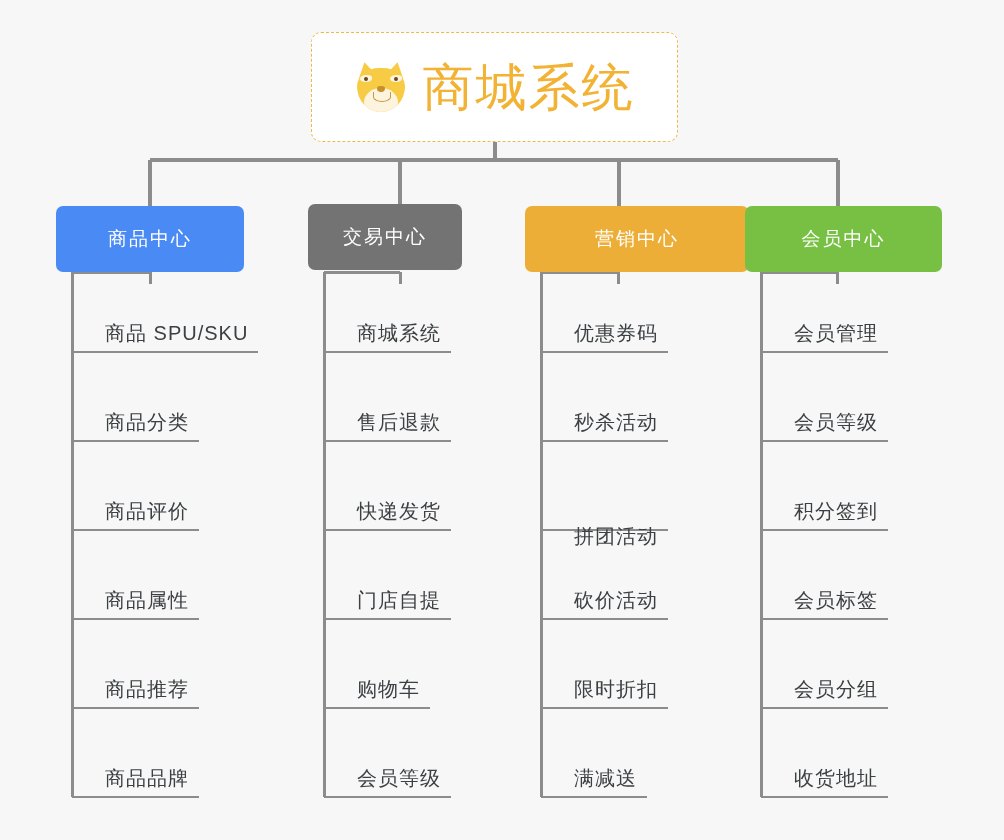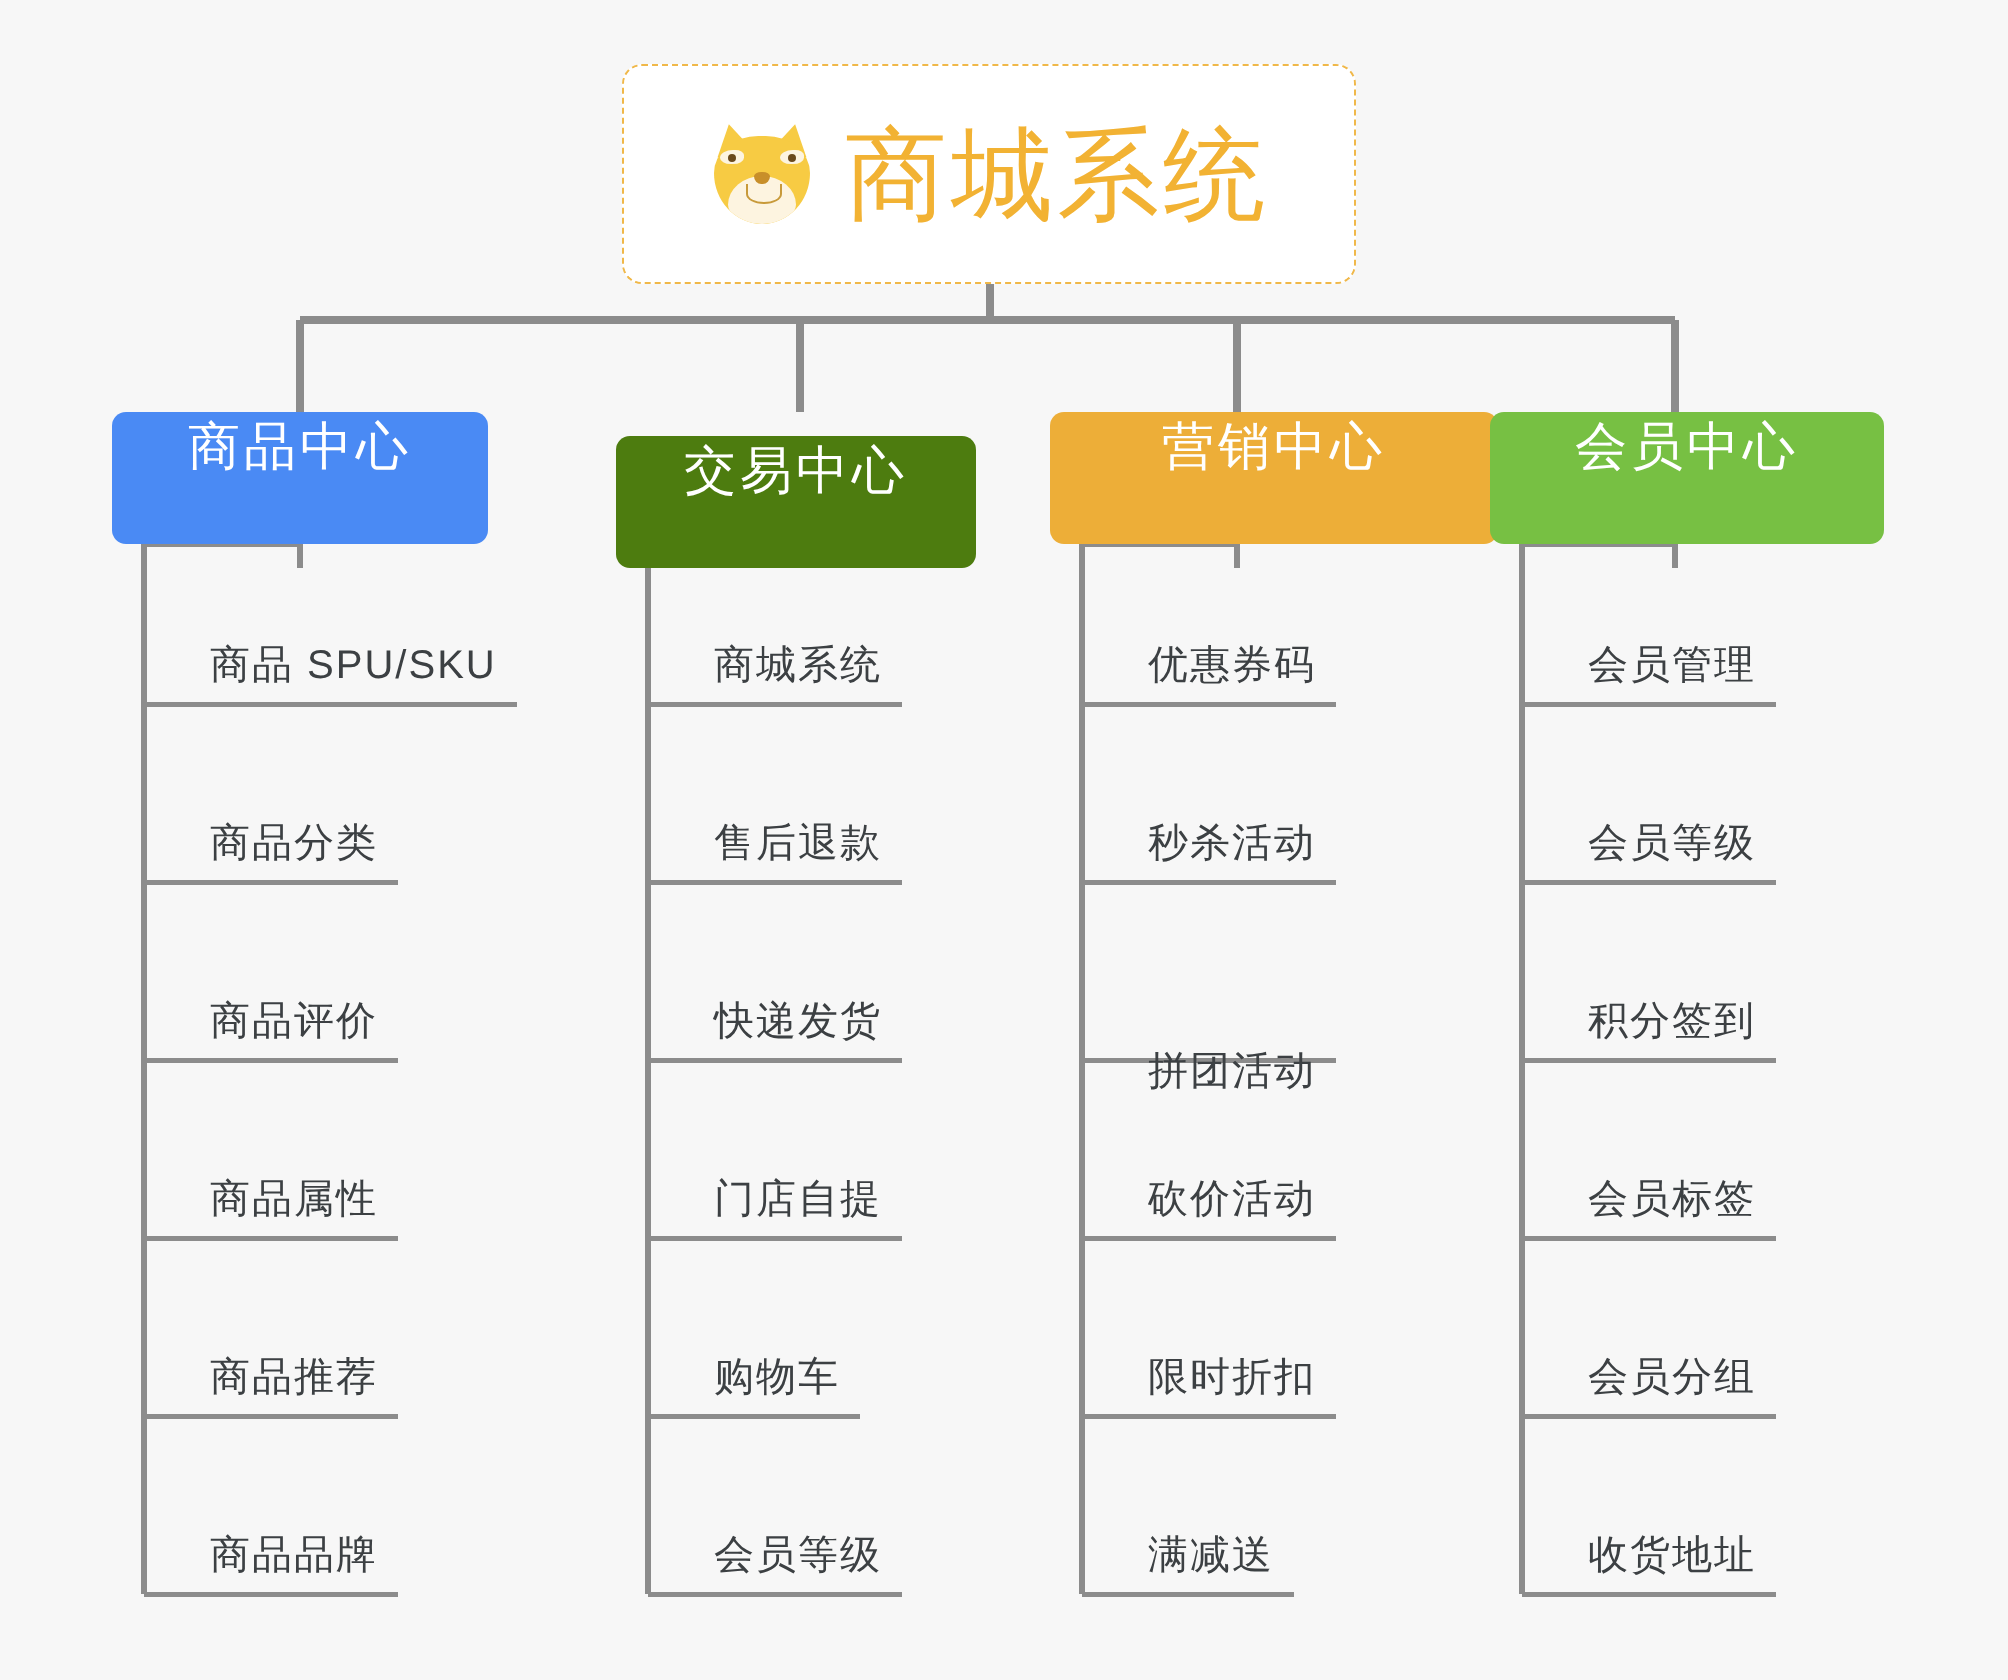--- a/index.html
+++ b/index.html
@@ -131,23 +131,24 @@
     border-radius: 0 0 50% 50%;
   }
 
   
   .cat-node {
     position: absolute;
     box-sizing: border-box;
     height: 66px;
     border-radius: 7px;
     display: flex;
+    align-items: center;
     justify-content: center;
     color: #ffffff;
-    font-size: 26px;
+    font-size: 19px;
     letter-spacing: 2px;
     z-index: 3;
     white-space: nowrap;
   }
 
   
   .leaf {
     position: absolute;
     box-sizing: border-box;
     z-index: 3;
@@ -231,21 +232,21 @@
   <div id="nodes">
       <div class="cat-node" style="left: 56px; top: 206px; width: 188px; background: rgb(74, 138, 244);">
         <span>商品中心</span>
       </div>
       <div class="leaf" style="left: 105px; top: 322px;">商品 SPU/SKU</div>
       <div class="leaf" style="left: 105px; top: 411px;">商品分类</div>
       <div class="leaf" style="left: 105px; top: 500px;">商品评价</div>
       <div class="leaf" style="left: 105px; top: 589px;">商品属性</div>
       <div class="leaf" style="left: 105px; top: 678px;">商品推荐</div>
       <div class="leaf" style="left: 105px; top: 767px;">商品品牌</div>
-      <div class="cat-node" style="left: 308px; top: 218px; width: 180px; background: #4d7c0f;">
+      <div class="cat-node" style="left: 308px; top: 204px; width: 154px; background: #737373;">
         <span>交易中心</span>
       </div>
       <div class="leaf" style="left: 357px; top: 322px;">商城系统</div>
       <div class="leaf" style="left: 357px; top: 411px;">售后退款</div>
       <div class="leaf" style="left: 357px; top: 500px;">快递发货</div>
       <div class="leaf" style="left: 357px; top: 589px;">门店自提</div>
       <div class="leaf" style="left: 357px; top: 678px;">购物车</div>
       <div class="leaf" style="left: 357px; top: 767px;">会员等级</div>
       <div class="cat-node" style="left: 525px; top: 206px; width: 224px; background: rgb(237, 174, 56);">
         <span>营销中心</span>

